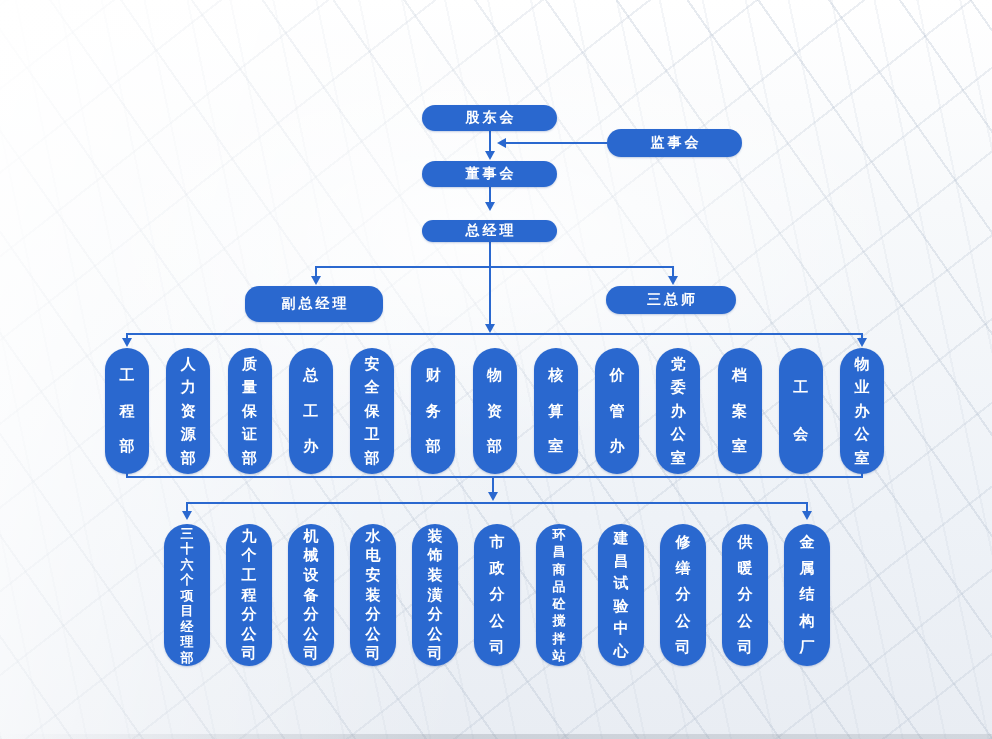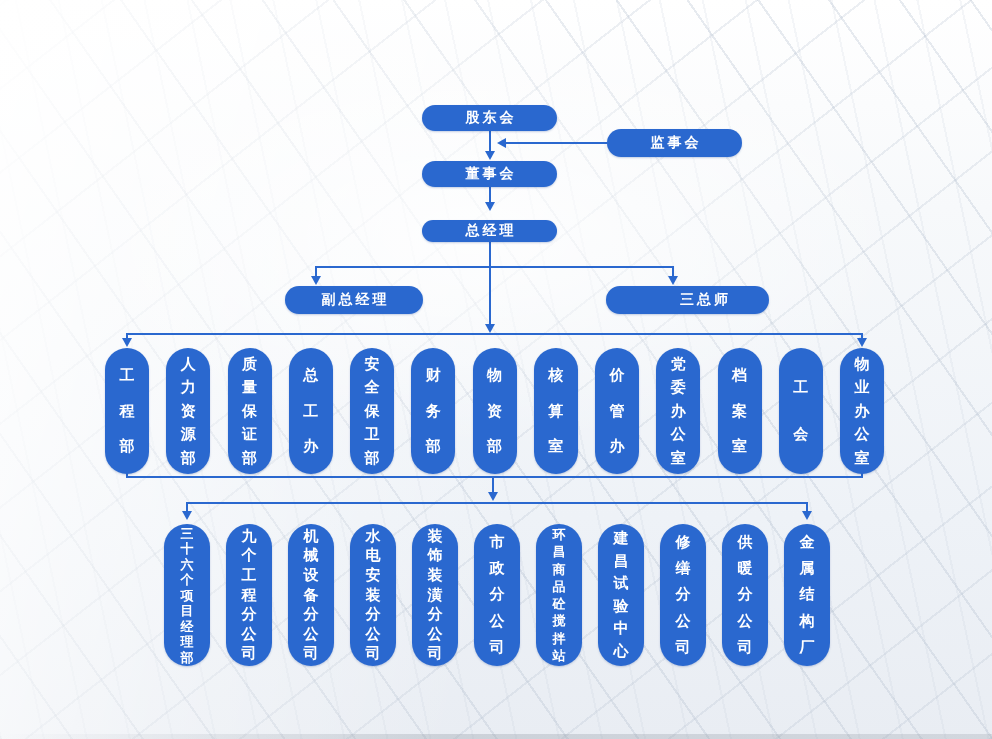--- a/index.html
+++ b/index.html
@@ -109,22 +109,22 @@
     <line x1="187" y1="502" x2="187" y2="512"></line>
       <polygon points="187,520 182,511 192,511"></polygon>
     <line x1="807" y1="502" x2="807" y2="512"></line>
       <polygon points="807,520 802,511 812,511"></polygon>
   </svg>
 
   <div class="hbox" style="left:422px;top:105px;width:135px;height:26px;">股东会</div>
   <div class="hbox" style="left:607px;top:129px;width:135px;height:28px;">监事会</div>
   <div class="hbox" style="left:422px;top:161px;width:135px;height:26px;">董事会</div>
   <div class="hbox" style="left:422px;top:212px;width:135px;height:22px;margin-top:8px;">总经理</div>
-  <div class="hbox" style="left:245px;top:286px;width:138px;height:28px;margin-left:40px;">副总经理</div>
-  <div class="hbox" style="left:606px;top:286px;width:130px;height:28px;padding-left:33px;">三总师</div>
+  <div class="hbox" style="left:245px;top:286px;width:138px;height:36px;">副总经理</div>
+  <div class="hbox" style="left:606px;top:286px;width:130px;height:28px;">三总师</div>
 
   <div class="row row1" style="left:105px;top:348px;width:779px;height:126px;">
     <div class="vbox">
         <span>工</span>
         <span>程</span>
         <span>部</span>
       </div>
     <div class="vbox">
         <span>人</span>
         <span>力</span>

